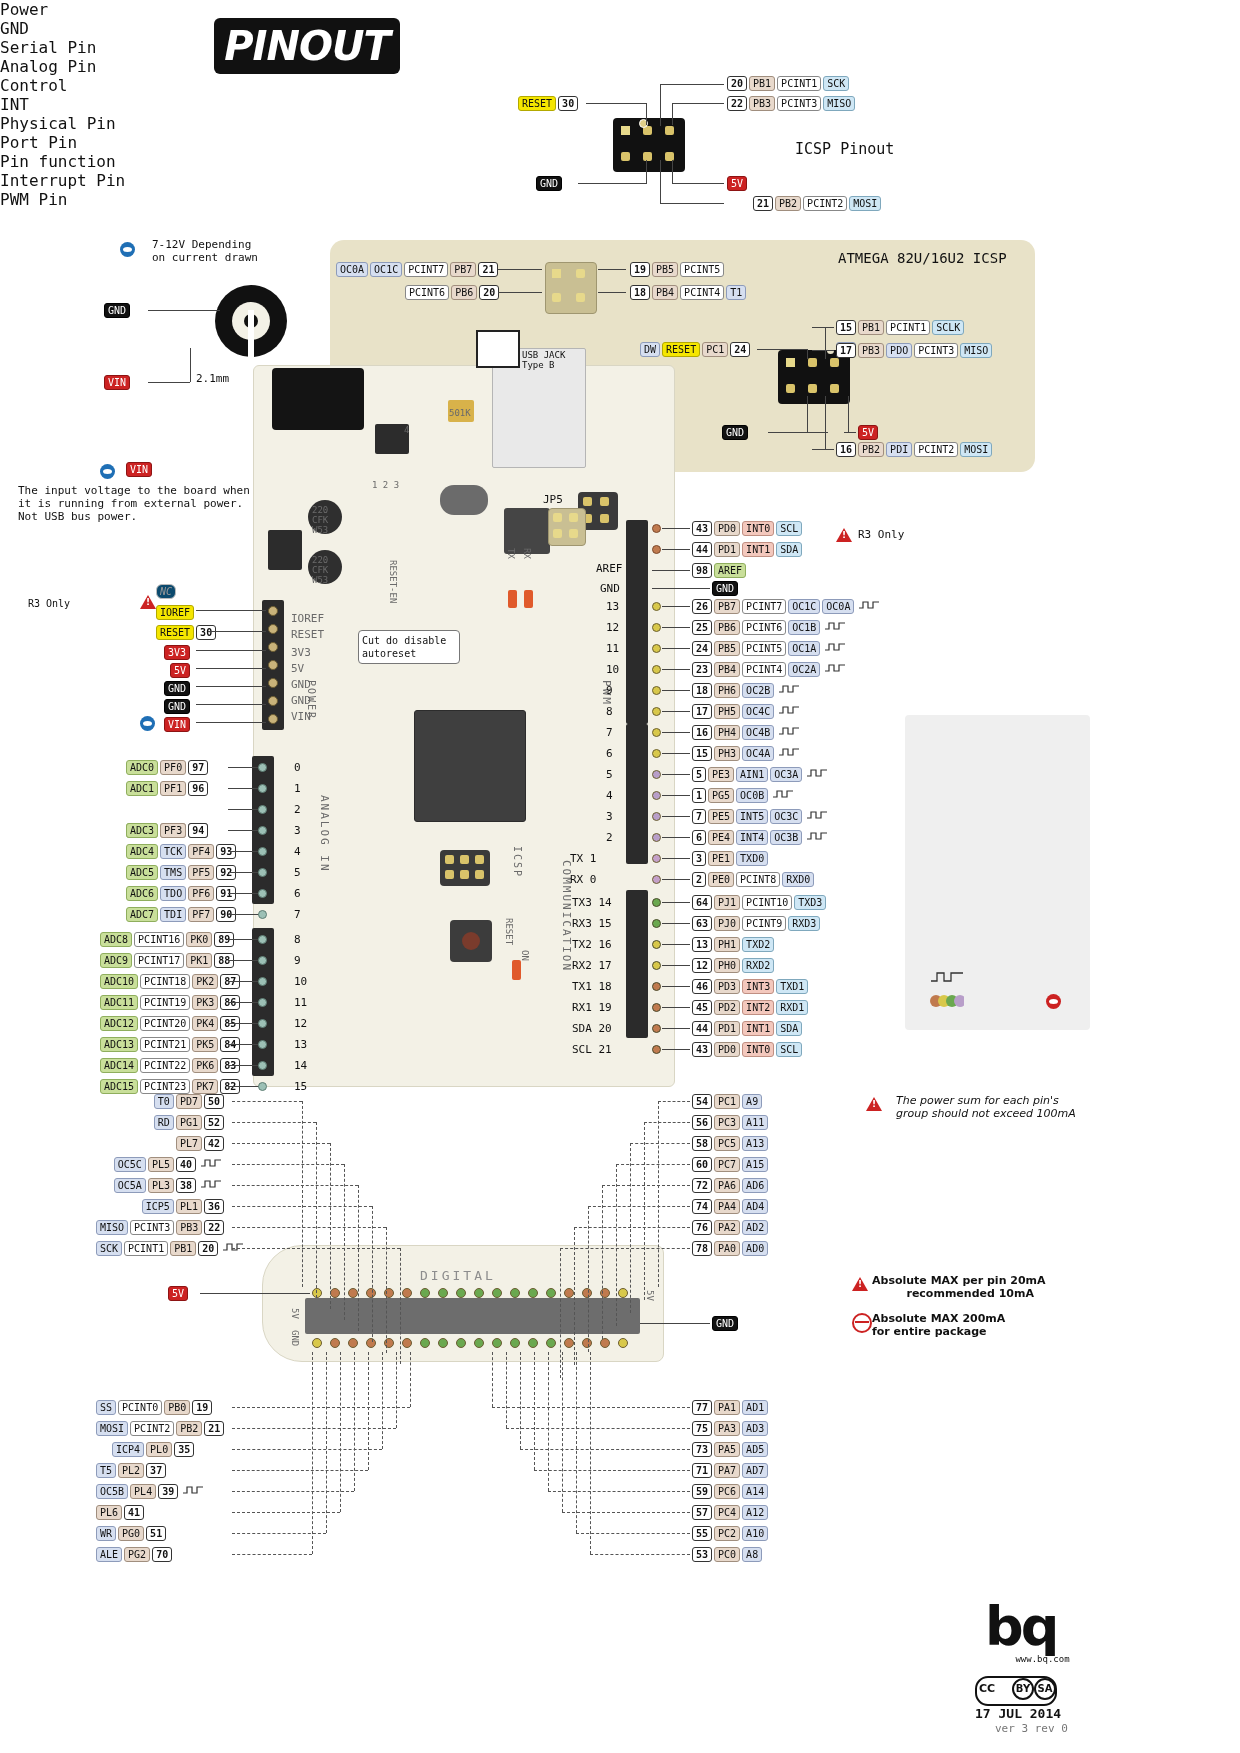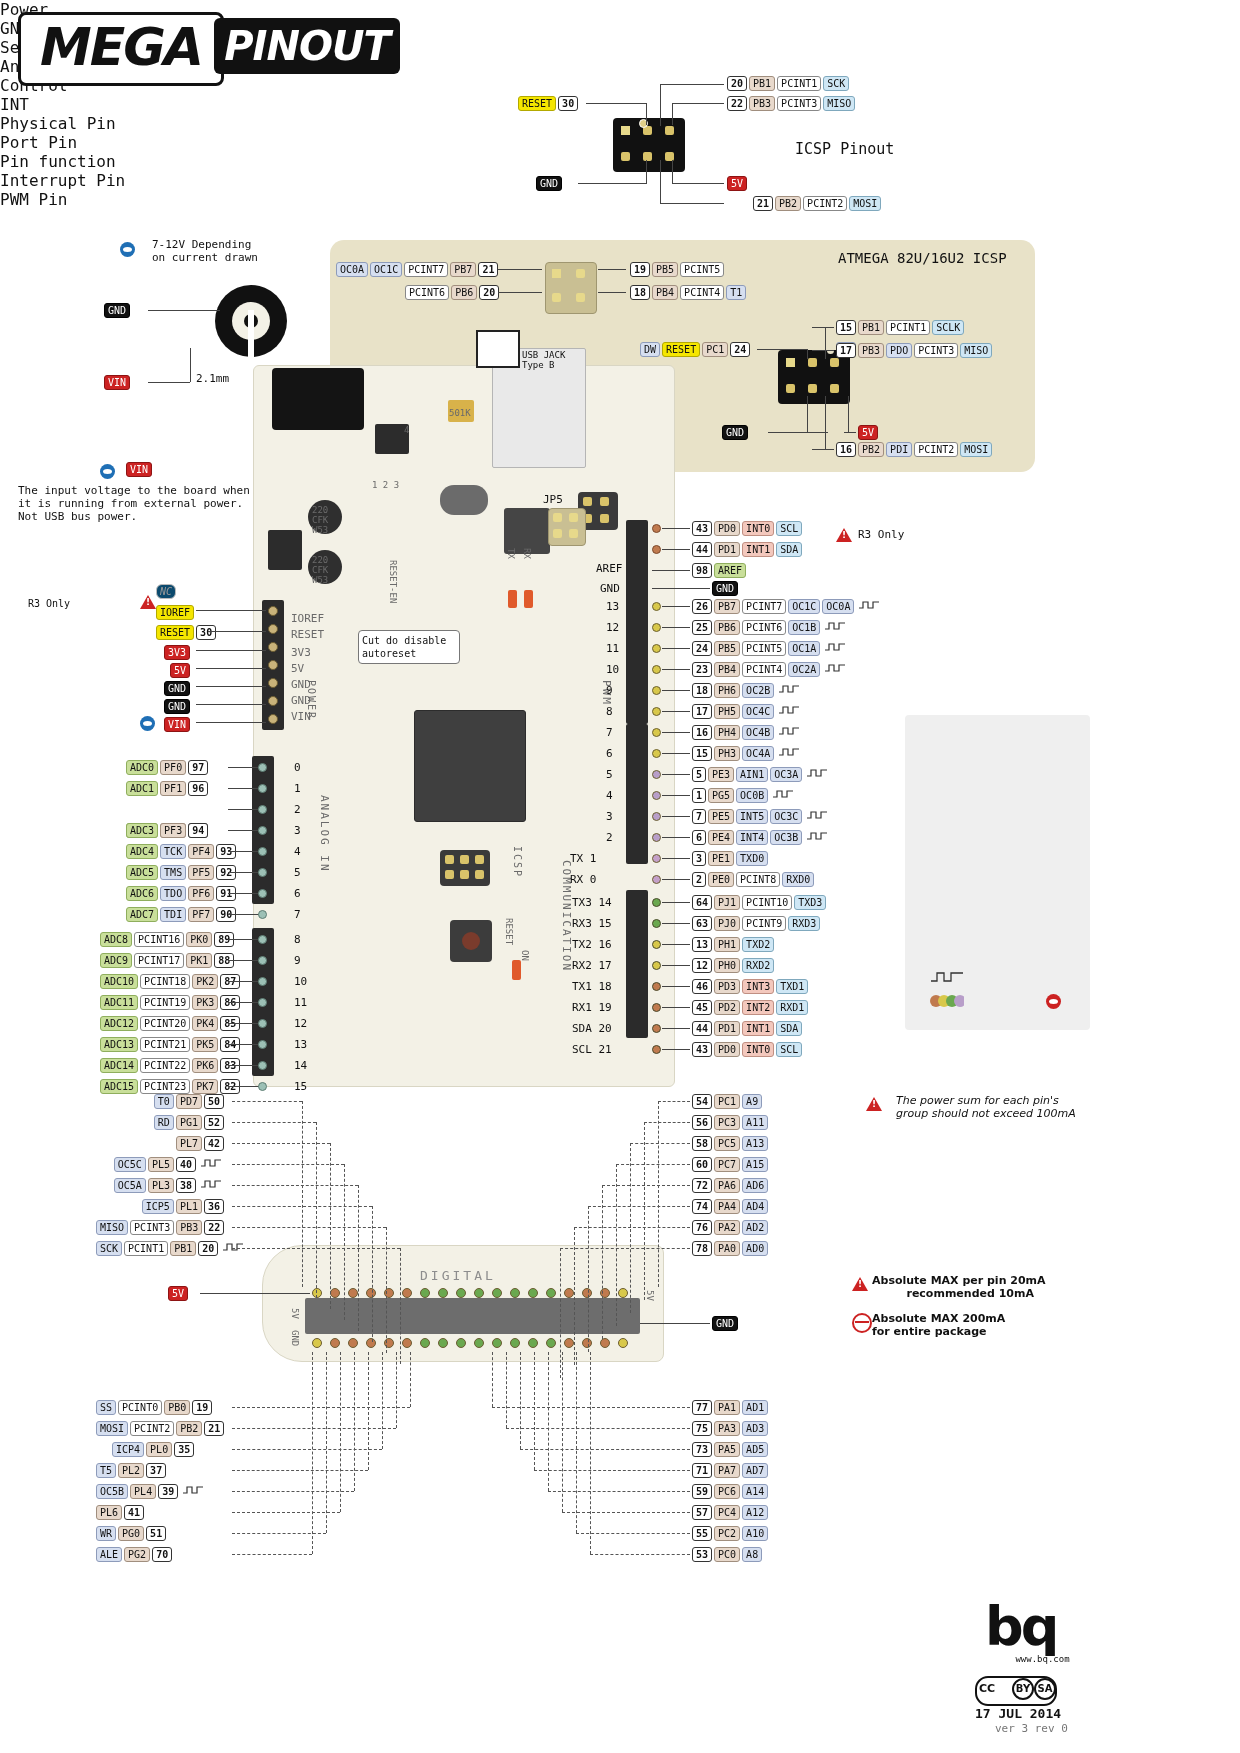--- a/index.html
+++ b/index.html
@@ -63,21 +63,20 @@
   .circinfo:after{content:"";position:absolute;left:3px;top:5px;width:9px;height:5px;border-radius:50%;background:#fff;}
   .note{position:absolute;font-size:11px;line-height:13px;font-family:"DejaVu Sans Mono",monospace;}
   
   #bq{position:absolute;left:985px;top:1600px;width:115px;height:60px;}
   #bqlogo{font-family:"DejaVu Sans",sans-serif;font-weight:bold;font-size:54px;line-height:54px;color:#111;letter-spacing:-3px;}
 </style>
 </head>
 <body>
 
 <div id="logo" class="abs">
-  <div class="mega">MEGA</div>
   <div class="pin">PINOUT</div>
 </div>
 
 <div class="lbl" style="left:795px;top:140px;font-size:15px;">ICSP Pinout</div>
 
 <div class="icsp" style="left:613px;top:118px;width:72px;height:54px;">
   <i class="sq" style="left:8px;top:8px;"></i>
     <i style="left:30px;top:8px;"></i>
     <i style="left:52px;top:8px;background:#d9c36a;"></i>
   <i style="left:8px;top:34px;"></i>

